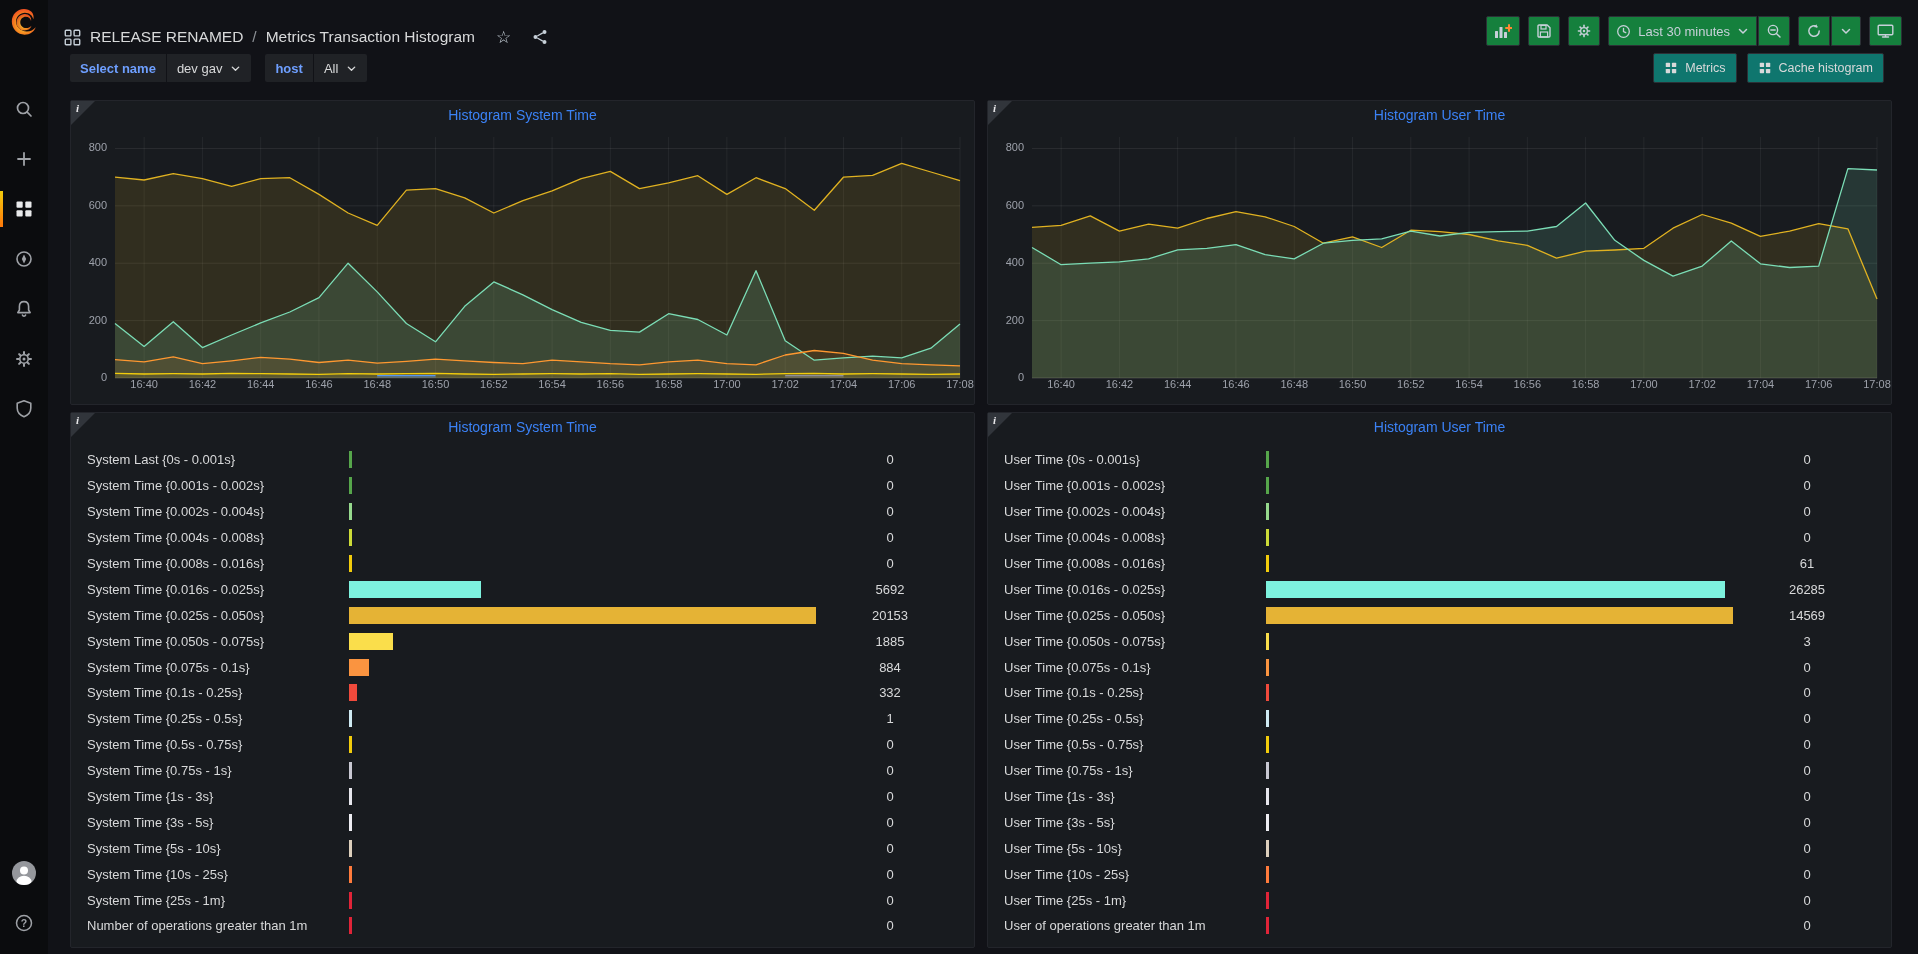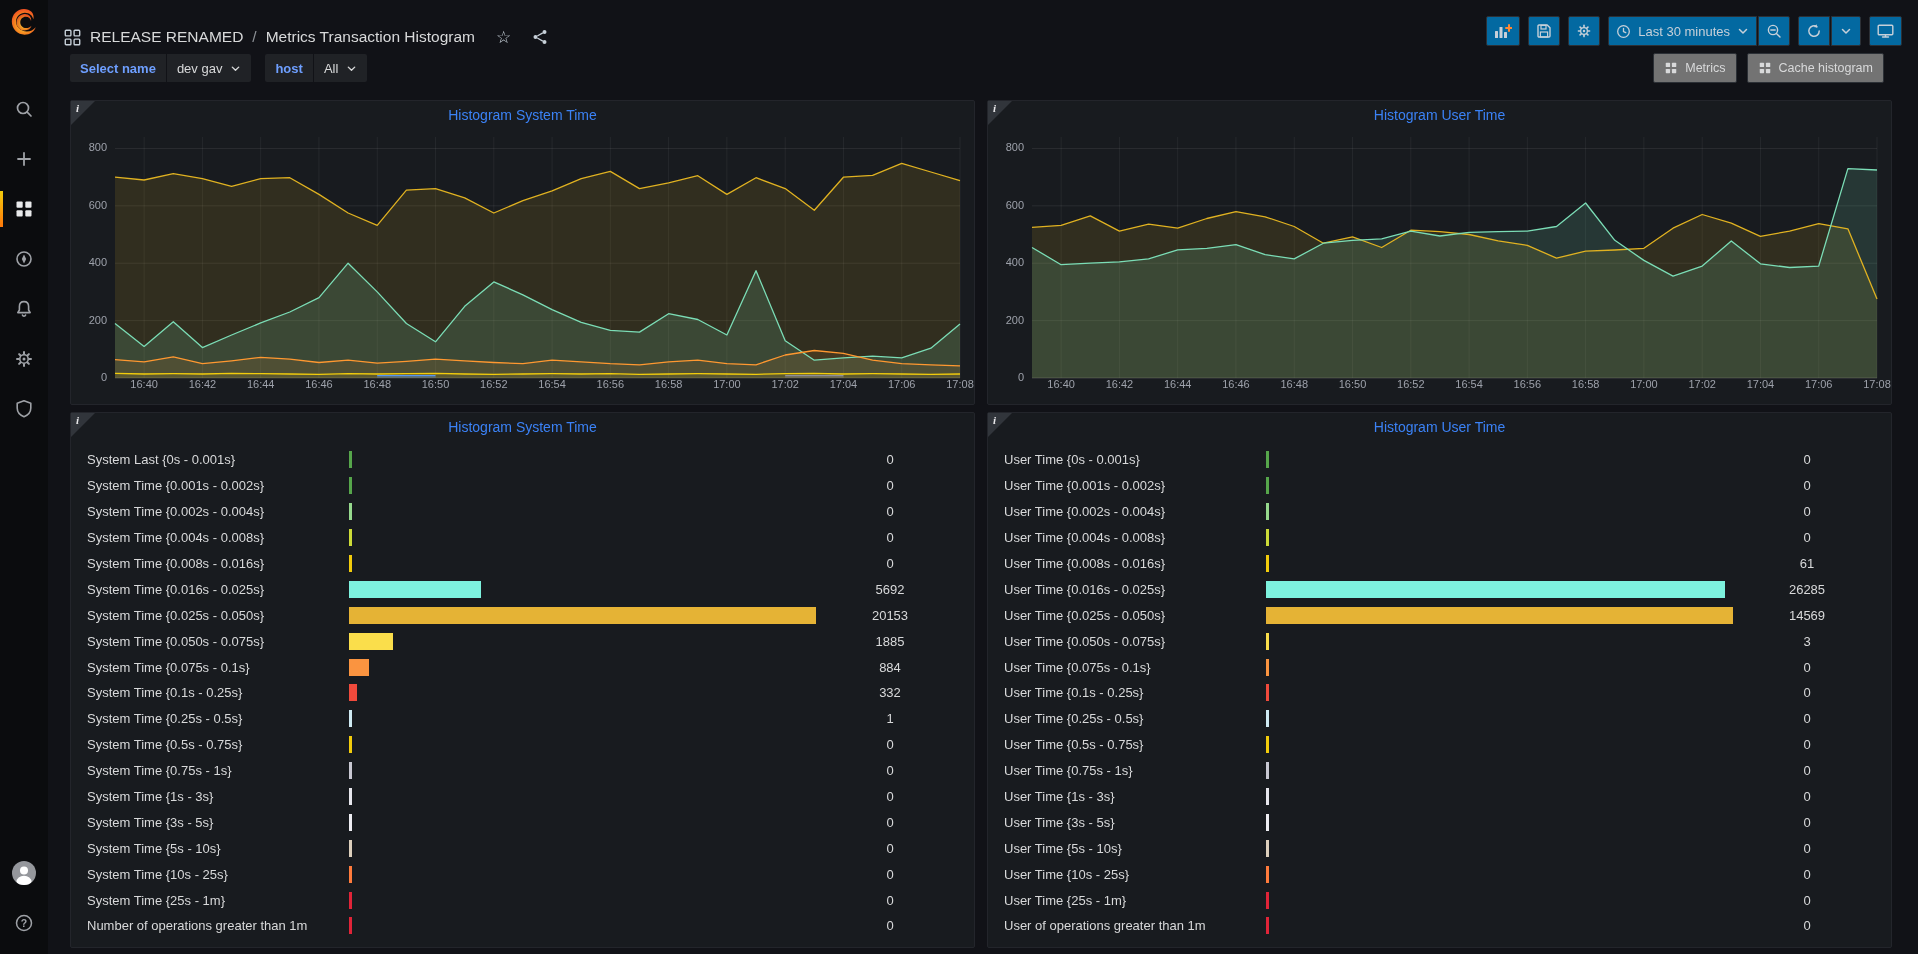--- a/index.html
+++ b/index.html
@@ -15,31 +15,31 @@
   .side-item.active::before{content:'';position:absolute;left:0;top:7px;bottom:7px;width:3px;background:linear-gradient(#f2cc0c,#ff780a);}
   
   .topnav{position:absolute;left:48px;right:0;top:0;height:46px;display:flex;align-items:flex-end;padding:0 16px;box-sizing:border-box;}
   .breadcrumb{display:flex;align-items:center;gap:9px;font-size:15.5px;color:#d8d9da;}
   .crumb-icon{color:#c7d0d9;display:flex;}
   .crumb-folder,.crumb-title{cursor:pointer;white-space:nowrap;}
   .crumb-sep{color:#8e9297;}
   .title-star,.title-share{color:#c7d0d9;margin-left:12px;cursor:pointer;display:flex;align-items:center;font-size:17px;line-height:1;}
   .nav-actions{margin-left:auto;display:flex;align-items:center;gap:8px;}
   .btn-group{display:flex;gap:1px;}
-  .nbtn{height:30px;min-width:30px;background:#0369a1;border:1px solid #2c3036;border-radius:2px;display:flex;align-items:center;justify-content:center;color:#c7d0d9;padding:0 7px;font-size:13px;gap:7px;cursor:pointer;box-sizing:border-box;white-space:nowrap;}
+  .nbtn{height:30px;min-width:30px;background:#15803d;border:1px solid #2c3036;border-radius:2px;display:flex;align-items:center;justify-content:center;color:#c7d0d9;padding:0 7px;font-size:13px;gap:7px;cursor:pointer;box-sizing:border-box;white-space:nowrap;}
   .btn-group .nbtn{border-radius:0;}
   .btn-group .nbtn:first-child{border-radius:2px 0 0 2px;}
   .btn-group .nbtn:last-child{border-radius:0 2px 2px 0;}
   
   .subnav{position:absolute;left:48px;right:0;top:46px;height:44px;display:flex;align-items:center;padding:0 34px 0 22px;box-sizing:border-box;}
   .var-group{display:flex;gap:1px;margin-right:14px;}
   .var-label{height:28px;display:flex;align-items:center;padding:0 10px;background:#202226;color:#6e9fff;font-size:13px;font-weight:600;border-radius:2px 0 0 2px;cursor:pointer;}
   .var-value{height:28px;display:flex;align-items:center;gap:8px;padding:0 10px;background:#202226;color:#d8d9da;font-size:13px;border-radius:0 2px 2px 0;cursor:pointer;}
   .links{margin-left:auto;display:flex;gap:10px;}
-  .link-btn{height:28px;display:flex;align-items:center;gap:7px;background:#737373;border:1px solid #2c3036;border-radius:2px;color:#d8d9da;font-size:12.5px;padding:0 10px;cursor:pointer;}
+  .link-btn{height:28px;display:flex;align-items:center;gap:7px;background:#0f766e;border:1px solid #2c3036;border-radius:2px;color:#d8d9da;font-size:12.5px;padding:0 10px;cursor:pointer;}
   
   .panel{position:absolute;background:#181b1f;border:1px solid #23252b;border-radius:2px;box-sizing:border-box;}
   .ptitle{height:28px;line-height:28px;text-align:center;font-size:14px;font-weight:500;color:#3b82f6;cursor:pointer;}
   .corner{position:absolute;top:0;left:0;width:0;height:0;border-top:24px solid #31353b;border-right:24px solid transparent;cursor:pointer;z-index:2;}
   .corner span{position:absolute;top:-23px;left:5px;font-size:11px;color:#e8e8ea;font-family:"Liberation Serif",serif;font-style:italic;font-weight:bold;}
   .tschart{position:absolute;left:0;right:0;top:28px;bottom:0;}
   .xlab{position:absolute;bottom:14px;transform:translateX(-50%);font-size:11px;color:#9da1aa;white-space:nowrap;}
   .ylab{position:absolute;left:0;width:36px;text-align:right;font-size:11px;color:#9da1aa;}
   
   .barlist{position:absolute;left:10px;right:10px;top:34px;bottom:8px;display:flex;flex-direction:column;}

